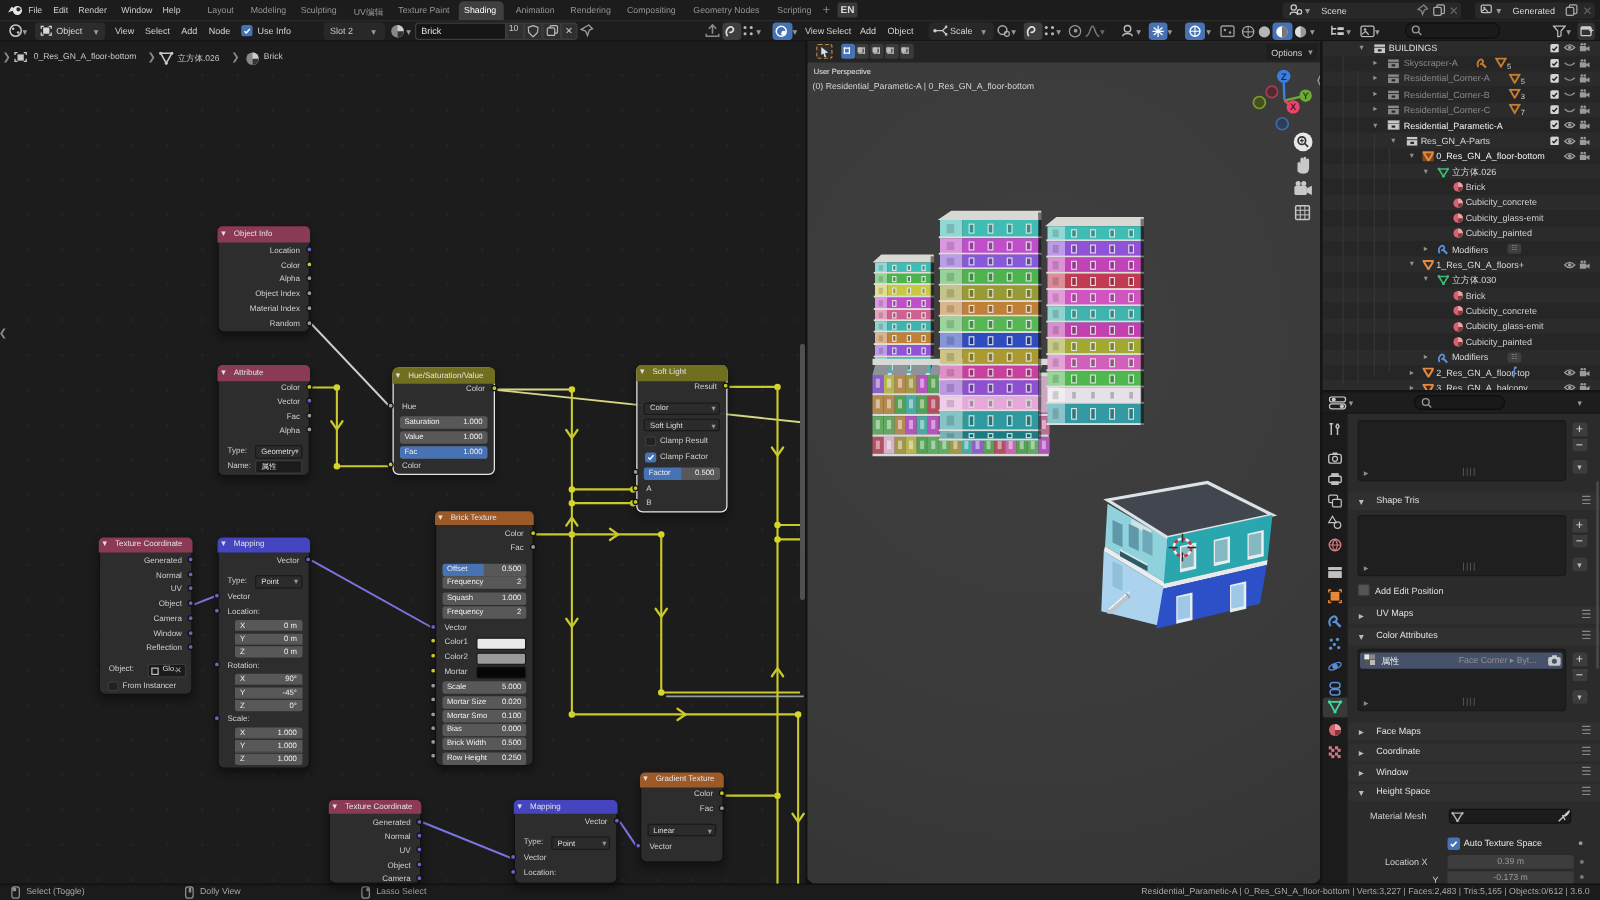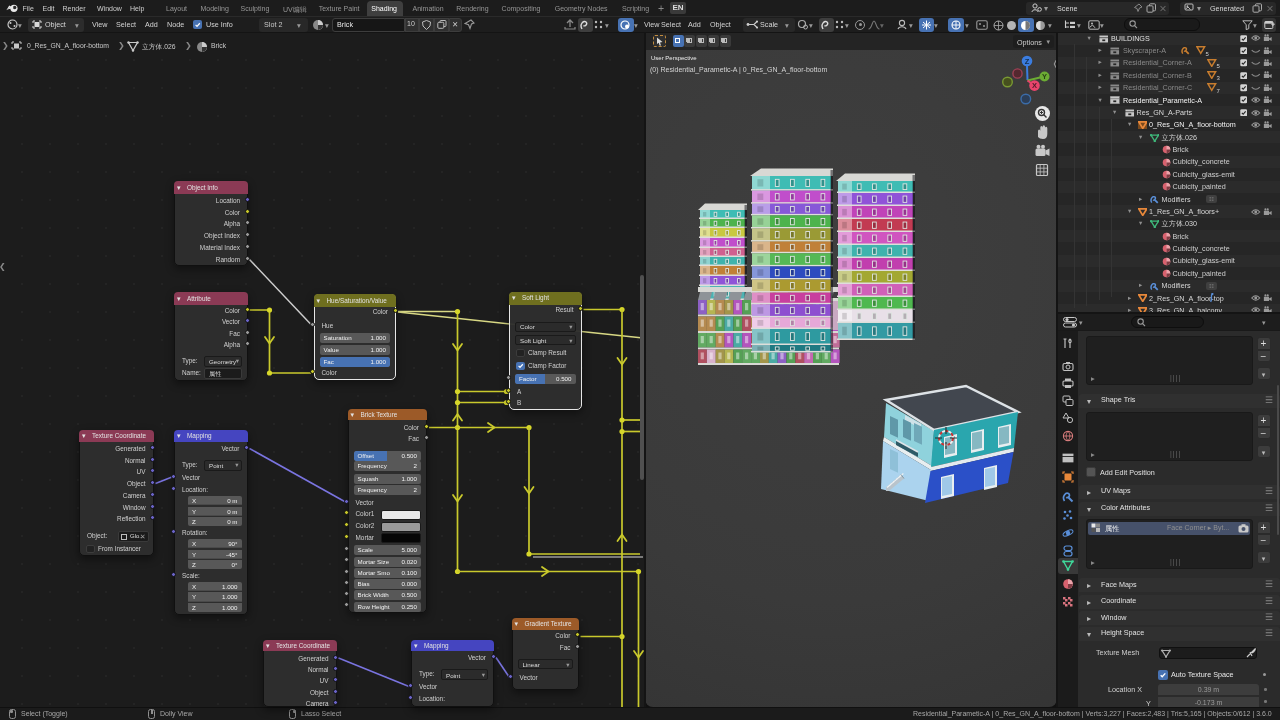--- a/index.html
+++ b/index.html
@@ -1680,21 +1680,21 @@
       <div class="ab" style="left:22px;top:298.0px;width:201px;height:14px;background:#303030;border-radius:3px 3px 0 0;">
         <span style="position:absolute;left:8px;top:3px;font-size:8px;color:#bbb;">▸</span>
         <span style="position:absolute;left:22px;top:1.5px;font-size:7.2px;color:#e2e2e2;">Window</span>
         <span style="position:absolute;right:8px;top:1px;font-size:9px;color:#888;letter-spacing:-1px;">☰</span>
       </div>
       <div class="ab" style="left:22px;top:313.5px;width:201px;height:14px;background:#303030;border-radius:3px 3px 0 0;">
         <span style="position:absolute;left:8px;top:3px;font-size:8px;color:#bbb;">▾</span>
         <span style="position:absolute;left:22px;top:1.5px;font-size:7.2px;color:#e2e2e2;">Height Space</span>
         <span style="position:absolute;right:8px;top:1px;font-size:9px;color:#888;letter-spacing:-1px;">☰</span>
       </div>
-      <div class="tx" style="left:39.0px;top:334.5px;font-size:7.2px;color:#d0d0d0;">Texture Mesh</div>
+      <div class="tx" style="left:39.0px;top:334.5px;font-size:7.2px;color:#d0d0d0;">Material Mesh</div>
       <div class="ab" style="left:101.5px;top:334.0px;width:98px;height:11.5px;background:#1c1c1c;border:1px solid #101010;border-radius:3px;"></div>
       <svg class="ab" style="left:104.0px;top:335.5px;" width="10" height="9" viewBox="0 0 11 9">
         <path d="M1.2,1.2 L9.8,1.2 L5.5,8.2 Z" fill="none" stroke="#b0b0b0" stroke-width="1.3"></path>
         <circle cx="1.2" cy="1.2" r="1.1" fill="#b0b0b0"></circle>
         <circle cx="9.8" cy="1.2" r="1.1" fill="#b0b0b0"></circle>
         <circle cx="5.5" cy="8.2" r="1.1" fill="#b0b0b0"></circle>
       </svg>
       <svg class="ab" style="left:189.0px;top:335.0px;" width="10" height="10" viewBox="0 0 10 10">
         <path d="M1,9 L4,6 M4,4 L6,8 M3,7 L7,3 Q9,1 9.5,0.5 L9,2 Q8,4 6,5" stroke="#ccc" stroke-width="1.1" fill="none"></path>
       </svg>

